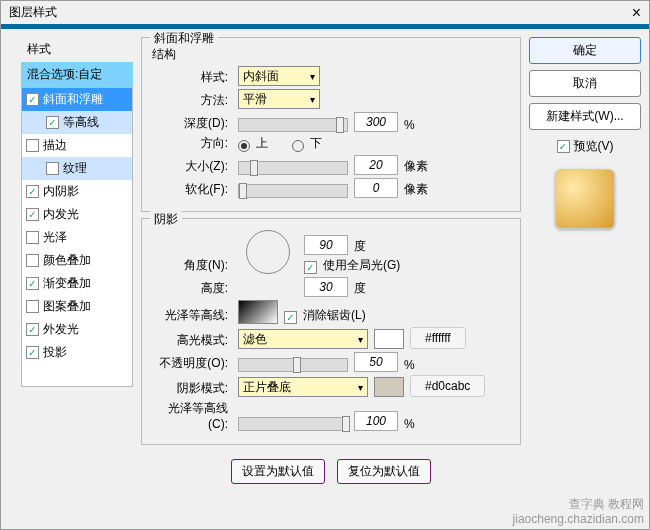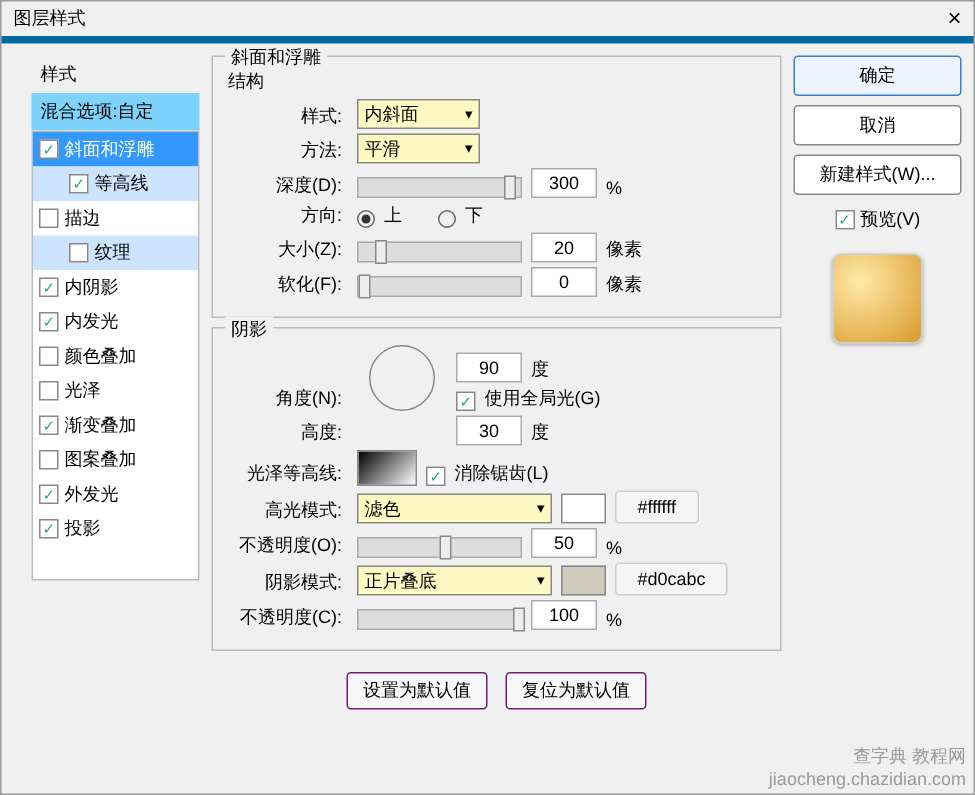--- a/index.html
+++ b/index.html
@@ -18,21 +18,21 @@
 .style-item.highlight { background: #cce4ff; }
 .style-item.sub { padding-left: 24px; }
 .cb { width: 13px; height: 13px; border: 1px solid #888; background: #fff; display: inline-flex; align-items: center; justify-content: center; font-size: 10px; color: #2a6; }
 .center { flex: 1; display: flex; flex-direction: column; gap: 6px; }
 .groupbox { border: 1px solid #bbb; padding: 8px 10px 10px; position: relative; }
 .groupbox-title { position: absolute; top: -8px; left: 8px; background: #f0f0f0; padding: 0 4px; }
 .row { display: flex; align-items: flex-end; margin: 3px 0; gap: 6px; }
 .row-label { width: 80px; text-align: right; padding-right: 4px; }
 .slider { flex: 1; height: 14px; background: #ddd; border: 1px solid #aaa; position: relative; max-width: 110px; }
 .slider-handle { position: absolute; top: -2px; width: 8px; height: 16px; background: #eee; border: 1px solid #888; }
-.numbox { width: 44px; height: 20px; border: 1px solid #aaa; text-align: center; }
+.numbox { width: 44px; height: 20px; border: 1px solid #aaa; text-align: center; font-style: italic; }
 .combo { height: 20px; border: 1px solid #888; background: #fef9c3; padding: 0 16px 0 4px; position: relative; display: inline-flex; align-items: center; min-width: 82px; }
 .combo::after { content: "▾"; position: absolute; right: 4px; font-size: 10px; }
 .radio { width: 12px; height: 12px; border: 1px solid #666; border-radius: 50%; display: inline-flex; align-items: center; justify-content: center; }
 .radio.on::after { content: ""; width: 6px; height: 6px; background: #333; border-radius: 50%; }
 .angle-circle { width: 44px; height: 44px; border: 1px solid #888; border-radius: 50%; margin: 0 8px; }
 .grad-thumb { width: 40px; height: 24px; border: 1px solid #888; background: linear-gradient(135deg,#000 0%,#fff 100%); }
 .swatch { width: 30px; height: 20px; border: 1px solid #888; }
 .hexlabel { border: 1px solid #ccc; border-radius: 3px; padding: 3px 14px; background: #f5f5f5; }
 .btn { border: 1px solid #701a75; background: #f8f8f8; padding: 3px 10px; border-radius: 3px; cursor: pointer; }
 .bottom-btns { display: flex; gap: 12px; justify-content: center; margin-top: 8px; }
@@ -76,25 +76,25 @@
           <div class="style-item">
             <span class="cb">✓</span>
             <span>内阴影</span>
           </div>
           <div class="style-item">
             <span class="cb">✓</span>
             <span>内发光</span>
           </div>
           <div class="style-item">
             <span class="cb"></span>
+            <span>光泽</span>
+          </div>
+          <div class="style-item">
+            <span class="cb"></span>
             <span>颜色叠加</span>
-          </div>
-          <div class="style-item">
-            <span class="cb"></span>
-            <span>光泽</span>
           </div>
           <div class="style-item">
             <span class="cb">✓</span>
             <span>渐变叠加</span>
           </div>
           <div class="style-item">
             <span class="cb"></span>
             <span>图案叠加</span>
           </div>
           <div class="style-item">
@@ -206,21 +206,21 @@
         </div>
         <div class="row">
           <span class="row-label">阴影模式:</span>
           <span class="combo" style="min-width:130px">
               <span>正片叠底</span>
             </span>
           <span class="swatch" style="background:#d0cabc"></span>
           <span class="hexlabel">#d0cabc</span>
         </div>
         <div class="row">
-          <span class="row-label">不透明度(C):</span>
+          <span class="row-label">光泽等高线(C):</span>
           <div class="slider">
               <div class="slider-handle" style="left:95%"></div>
             </div>
           <input class="numbox" value="100" style="">
           <span>%</span>
         </div>
       </div>
 
       <div class="bottom-btns">
         <span class="btn">设置为默认值</span>

